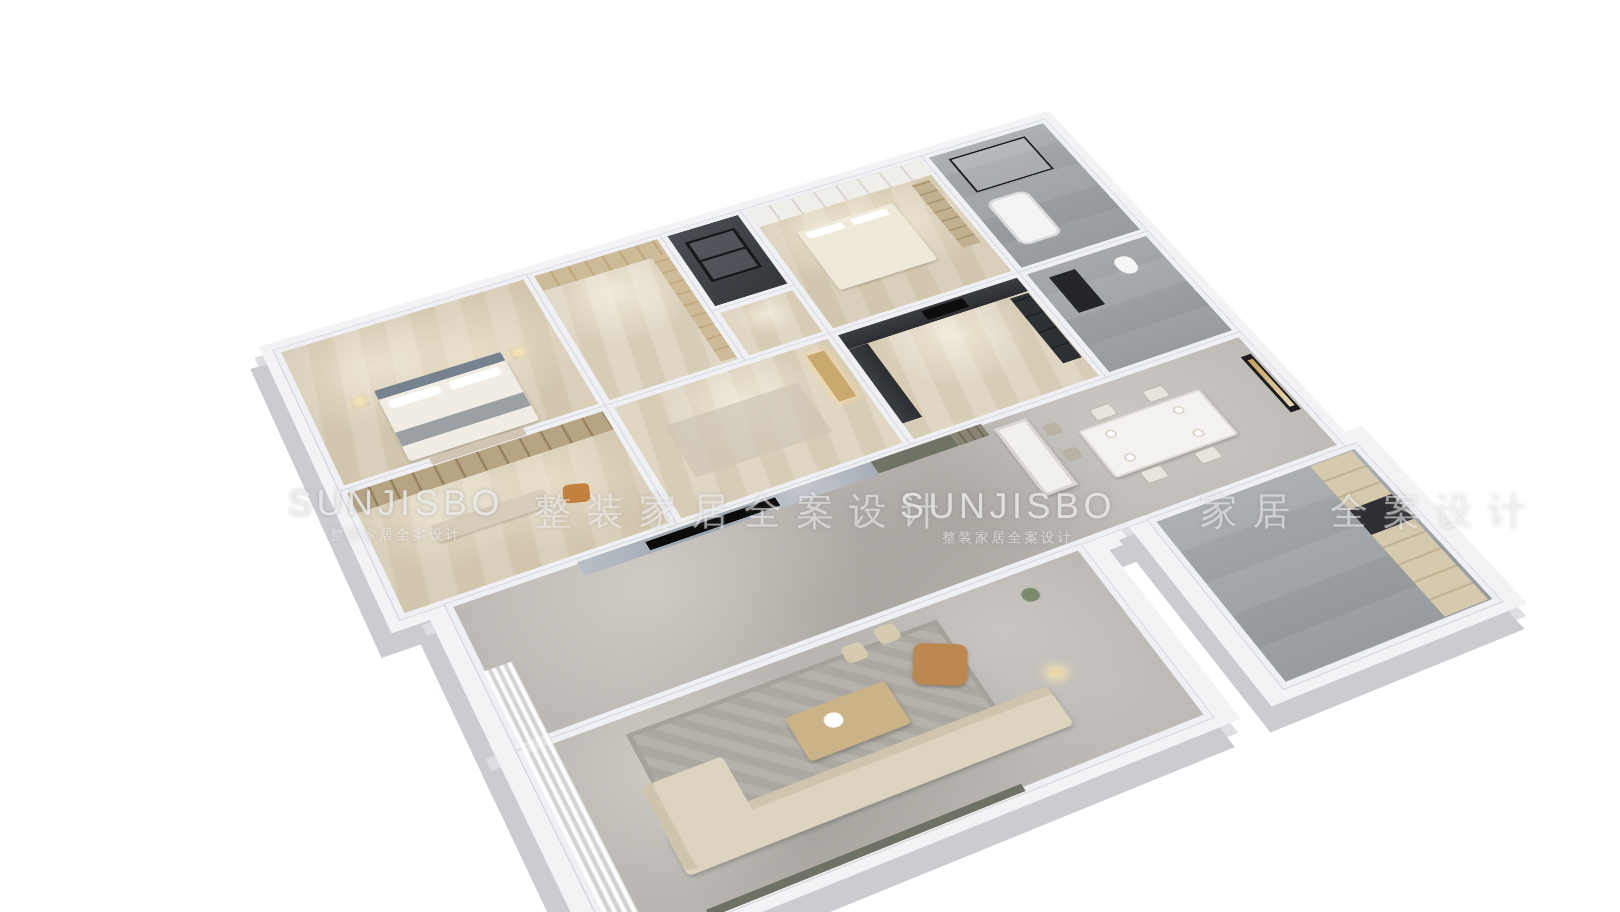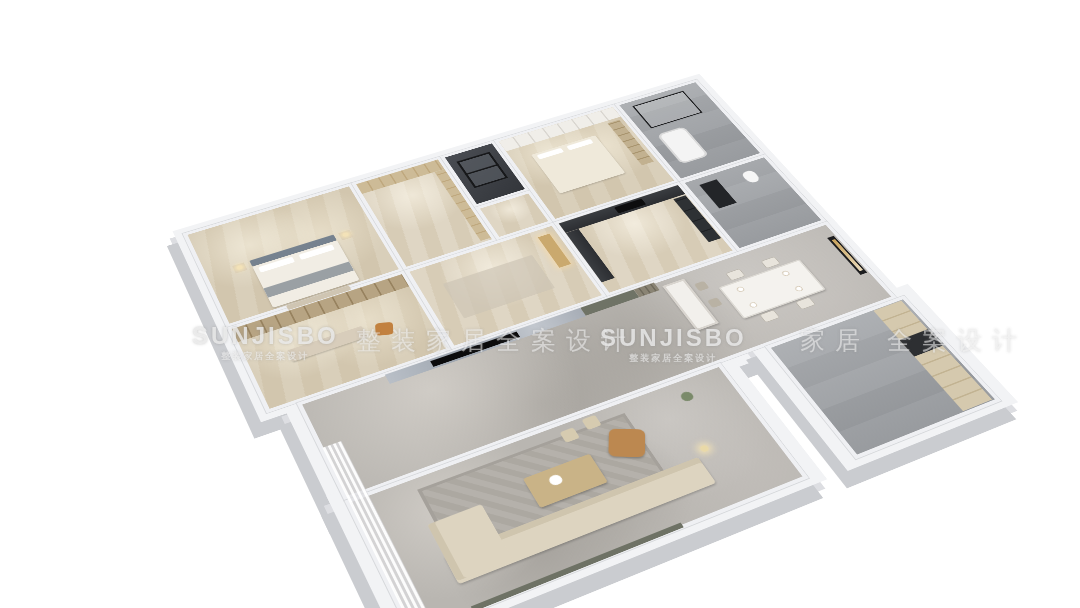--- a/index.html
+++ b/index.html
@@ -25,21 +25,21 @@
         radial-gradient(circle at 90% 75%, rgba(196,192,188,.7), rgba(196,192,188,0) 35%),
         #b9b6b1;}
   .graytile{background:
         linear-gradient(rgba(255,255,255,.12),rgba(0,0,0,.06)),
         repeating-linear-gradient(0deg,#a2a5a9 0 36px,#9a9da1 36px 72px),
         #9fa2a6;}
   .dark{background:linear-gradient(145deg,#4a4d53,#33363b);}
   .f{position:absolute;box-sizing:border-box;}
   .wm{position:absolute;color:rgba(240,240,240,.78);text-shadow:0 0 3px rgba(130,130,130,.45);
       white-space:nowrap;pointer-events:none;}
-  .wm-logo{font-size:24px;font-weight:bold;letter-spacing:3px;}
+  .wm-logo{font-size:24px;font-weight:normal;letter-spacing:3px;}
   .wm-sub{font-size:9px;letter-spacing:2px;display:block;text-align:center;opacity:.8;filter:blur(.4px);}
   .wm-phrase{font-size:25px;letter-spacing:10px;opacity:.75;filter:blur(.3px);}
 </style>
 </head>
 <body>
 
 <figure class="stage">
   <div class="squeeze">
     <div class="plan">
 

